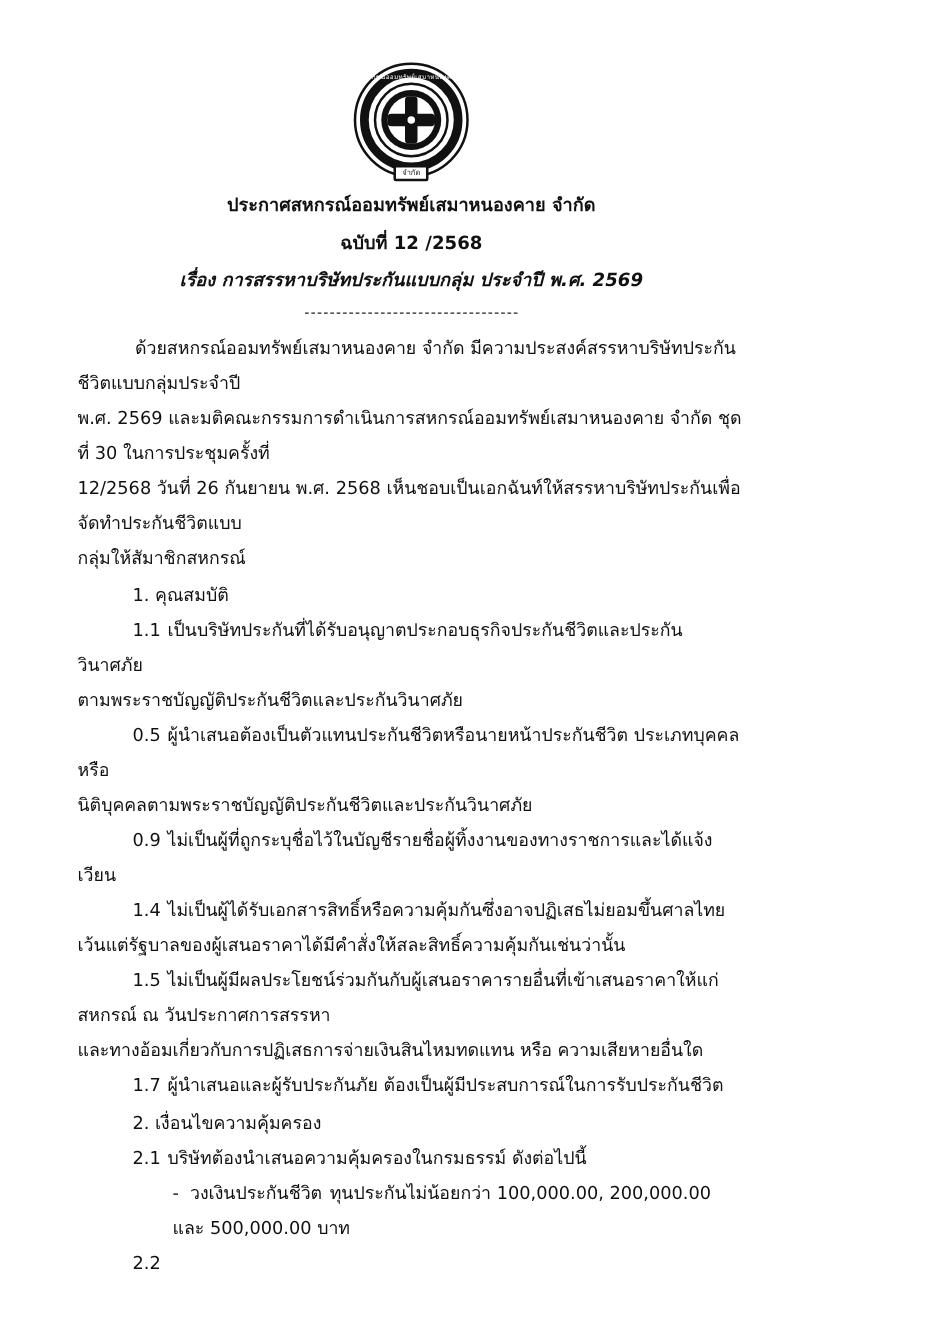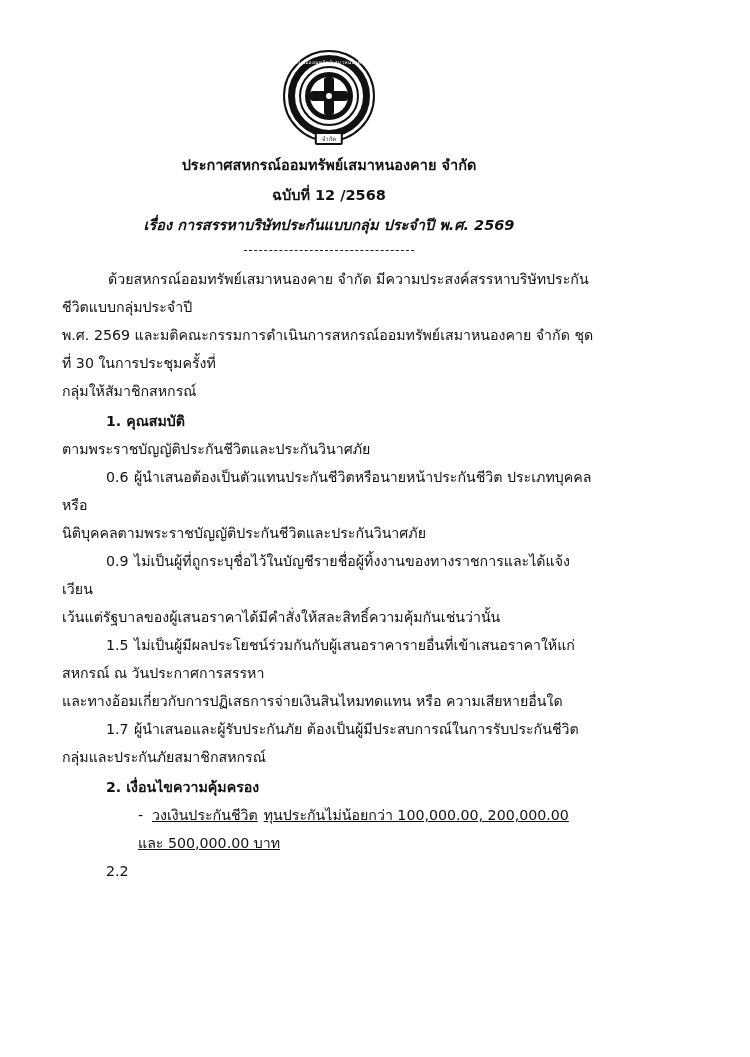--- a/index.html
+++ b/index.html
@@ -142,36 +142,35 @@
   }
   p.para {
     margin: 0;
     text-indent: 0;
   }
   p.indent-first {
     text-indent: 46px;
   }
   .section-head {
     margin: 2px 0 0 0;
-    font-weight: bold;
+    font-weight: normal;
     padding-left: 44px;
   }
   .clause {
     margin: 0;
     padding-left: 0;
   }
   .clause .lead {
     display: inline-block;
     width: 72px;
     text-indent: 44px;
   }
   .sub-item {
     margin: 0;
     padding-left: 76px;
-    text-decoration: underline;
   }
   .sub-item .dash {
     display: inline-block;
     width: 14px;
   }
   .amt-gap { display: inline-block; width: 6px; }
 </style>
 </head>
 <body>
 
@@ -195,43 +194,46 @@
   <div class="doc-subject">เรื่อง  การสรรหาบริษัทประกันแบบกลุ่ม  ประจำปี  พ.ศ. 2569</div>
 
   <div class="divider-wrap">
     <div class="divider"></div>
   </div>
 
   <div class="body">
 
     <p class="para indent-first">ด้วยสหกรณ์ออมทรัพย์เสมาหนองคาย จำกัด  มีความประสงค์สรรหาบริษัทประกันชีวิตแบบกลุ่มประจำปี</p>
     <p class="para">พ.ศ. 2569  และมติคณะกรรมการดำเนินการสหกรณ์ออมทรัพย์เสมาหนองคาย จำกัด  ชุดที่ 30 ในการประชุมครั้งที่</p>
+    <p class="para">12/2568 วันที่  26  กันยายน  พ.ศ. 2568  เห็นชอบเป็นเอกฉันท์ให้สรรหาบริษัทประกันเพื่อจัดทำประกันชีวิตแบบ</p>
     <p class="para">กลุ่มให้สัมาชิกสหกรณ์</p>
 
     <p class="section-head">1. คุณสมบัติ</p>
 
+    <p class="clause"><span class="lead">1.1</span><span>เป็นบริษัทประกันที่ได้รับอนุญาตประกอบธุรกิจประกันชีวิตและประกันวินาศภัย</span></p>
     <p class="para">ตามพระราชบัญญัติประกันชีวิตและประกันวินาศภัย</p>
 
-    <p class="clause"><span class="lead">0.6</span><span>ผู้นำเสนอต้องเป็นตัวแทนประกันชีวิตหรือนายหน้าประกันชีวิต ประเภทบุคคลหรือ</span></p>
+    <p class="clause"><span class="lead">0.5</span><span>ผู้นำเสนอต้องเป็นตัวแทนประกันชีวิตหรือนายหน้าประกันชีวิต ประเภทบุคคลหรือ</span></p>
     <p class="para">นิติบุคคลตามพระราชบัญญัติประกันชีวิตและประกันวินาศภัย</p>
 
     <p class="clause"><span class="lead">0.9</span><span>ไม่เป็นผู้ที่ถูกระบุชื่อไว้ในบัญชีรายชื่อผู้ทิ้งงานของทางราชการและได้แจ้งเวียน</span></p>
 
+    <p class="clause"><span class="lead">1.4</span><span>ไม่เป็นผู้ได้รับเอกสารสิทธิ์หรือความคุ้มกันซึ่งอาจปฏิเสธไม่ยอมขึ้นศาลไทย</span></p>
     <p class="para">เว้นแต่รัฐบาลของผู้เสนอราคาได้มีคำสั่งให้สละสิทธิ์ความคุ้มกันเช่นว่านั้น</p>
 
     <p class="clause"><span class="lead">1.5</span><span>ไม่เป็นผู้มีผลประโยชน์ร่วมกันกับผู้เสนอราคารายอื่นที่เข้าเสนอราคาให้แก่</span></p>
     <p class="para">สหกรณ์ ณ วันประกาศการสรรหา</p>
 
     <p class="para">และทางอ้อมเกี่ยวกับการปฏิเสธการจ่ายเงินสินไหมทดแทน หรือ ความเสียหายอื่นใด</p>
 
     <p class="clause"><span class="lead">1.7</span><span>ผู้นำเสนอและผู้รับประกันภัย  ต้องเป็นผู้มีประสบการณ์ในการรับประกันชีวิต</span></p>
-    <p class="para">กลุ่มและประกันภัยสมาชิกสหกรณ์</p>
 
     <p class="section-head">2. เงื่อนไขความคุ้มครอง</p>
 
+    <p class="clause"><span class="lead">2.1</span><span>บริษัทต้องนำเสนอความคุ้มครองในกรมธรรม์  ดังต่อไปนี้</span></p>
 
     <p class="sub-item"><span class="dash">-</span><span>วงเงินประกันชีวิต</span><span class="amt-gap"></span><span>ทุนประกันไม่น้อยกว่า 100,000.00, 200,000.00 และ 500,000.00 บาท</span></p>
 
 
     <p class="clause"><span class="lead">2.2</span></p>
 
   </div>
 </div>
 
 </body></html>

